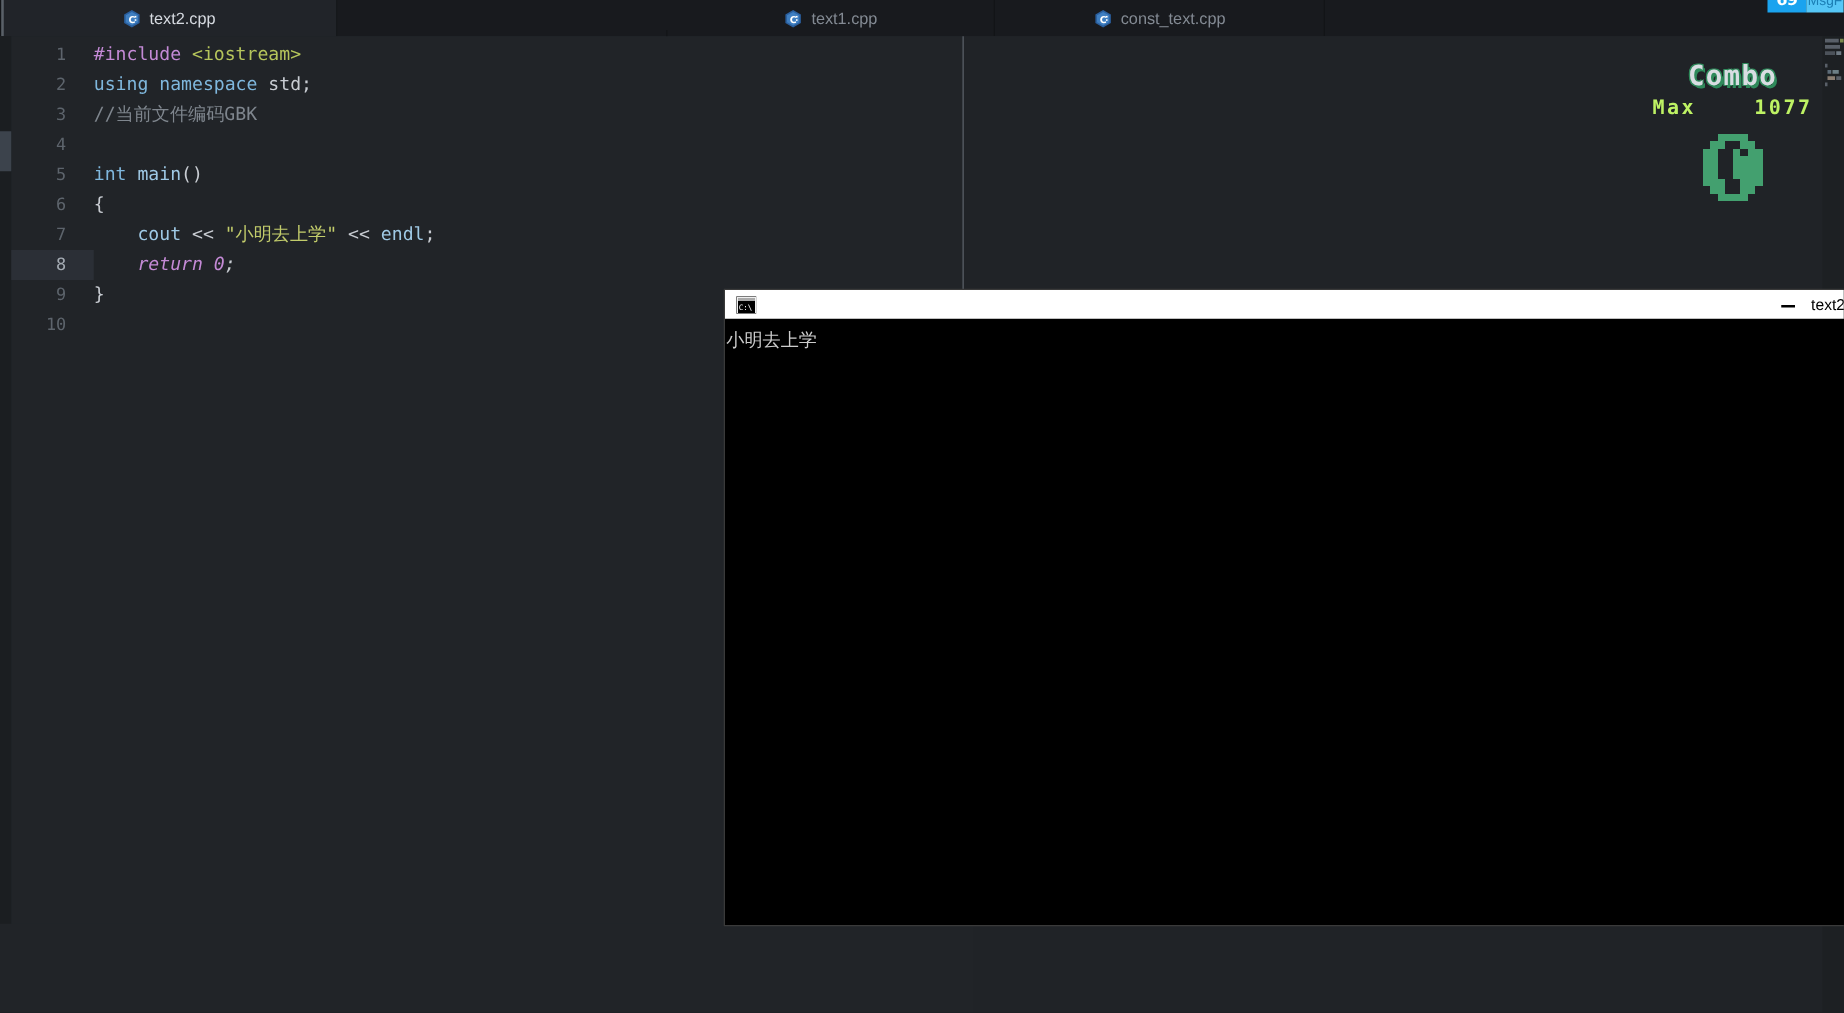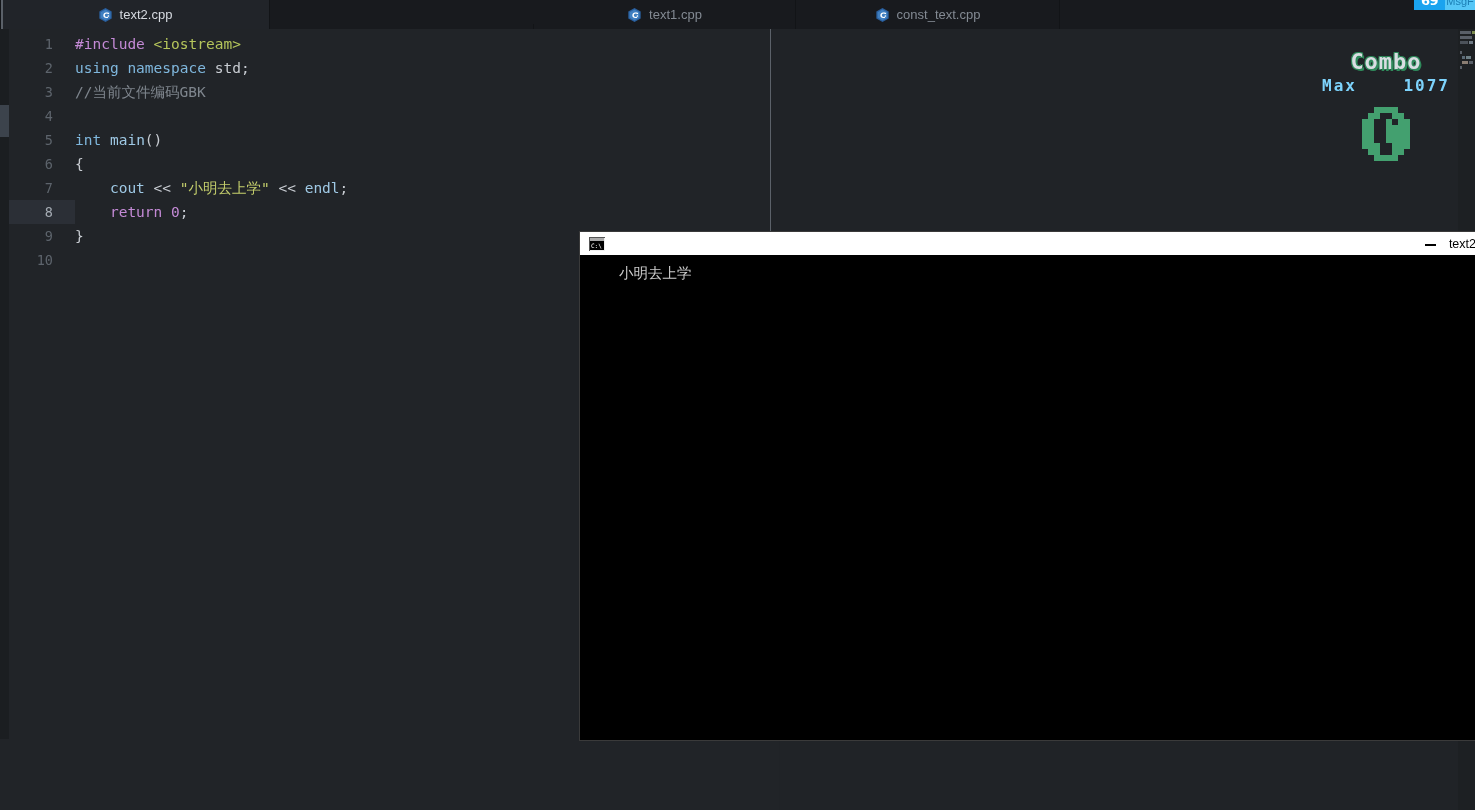--- a/index.html
+++ b/index.html
@@ -112,20 +112,21 @@
     text-align: right; padding-right: 22px;
     color: #5d646c; font-size: 13.5px;
     font-family: "DejaVu Sans Mono", monospace;
   }
   .line.active .gutter {
     background: #2b2f36;
     color: #a4abb3;
   }
   .line.active .codetext {
     background: transparent;
+    font-style: italic;
   }
   .codetext { white-space: pre; }
 
   
   .tk-pre   { color: #c48ad6; text-align: center; }   
   .tk-hdr   { color: #b5c55b; }   
   .tk-kw    { color: #7fb7dd; }   
   .tk-plain { color: #c8ccd2; }   
   .tk-cmt   { color: #7f868e; }
   .tk-punct { color: #c8ccd2; }
@@ -165,21 +166,21 @@
     letter-spacing: 1px;
     color: #d9dde2;
     text-shadow: 2px 2px 0 #2f8a5b, -1px -1px 0 #2f8a5b,
                  1px -1px 0 #2f8a5b, -1px 1px 0 #2f8a5b;
   }
   .combo-max {
     margin-top: 2px;
     font-family: "DejaVu Sans Mono", monospace;
     font-size: 16px; font-weight: bold;
     letter-spacing: 2px;
-    color: #7dd3fc;
+    color: #bef264;
   }
   .combo-digit {
     margin: 12px auto 0;
     width: 60px; height: 54px;
     position: relative;
   }
 
   
   .minimap {
     position: absolute; right: 0; top: 29px;
@@ -217,21 +218,20 @@
     display: flex; align-items: center; justify-content: center;
   }
   .console-min i {
     display: block; width: 11px; height: 2px; background: #000; margin-top: 2px;
   }
   .console-body {
     background: #000000;
     height: 485px;
     padding: 3px 0 1px 0;
     color: #ccc;
-    margin-left: 38px;
   }
   .console-line {
     font-family: "DejaVu Sans", sans-serif;
     font-size: 14.5px;
     color: #cccccc;
     line-height: 31px;
     padding-left: 1px;
     white-space: pre;
   }
 </style>

